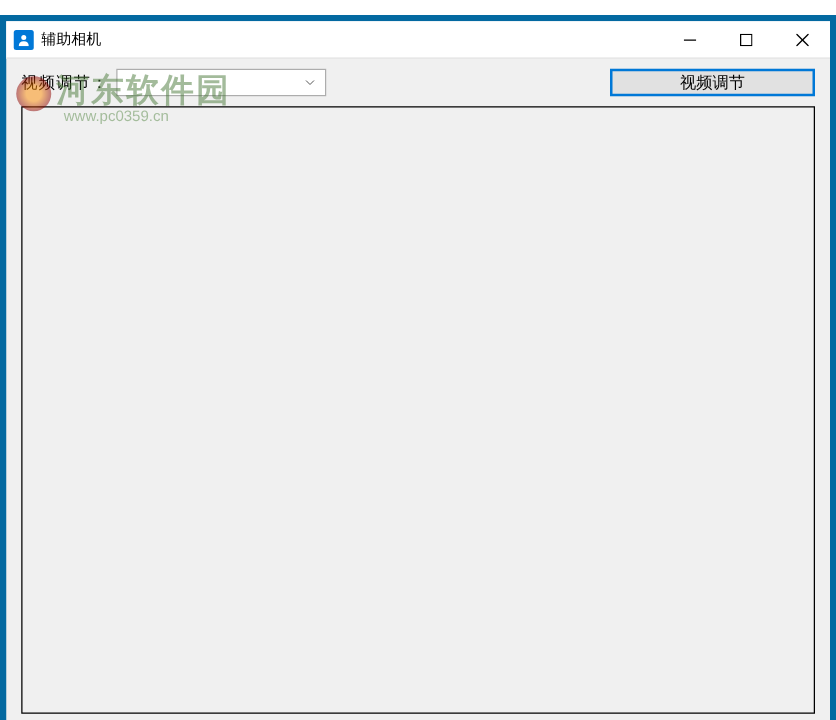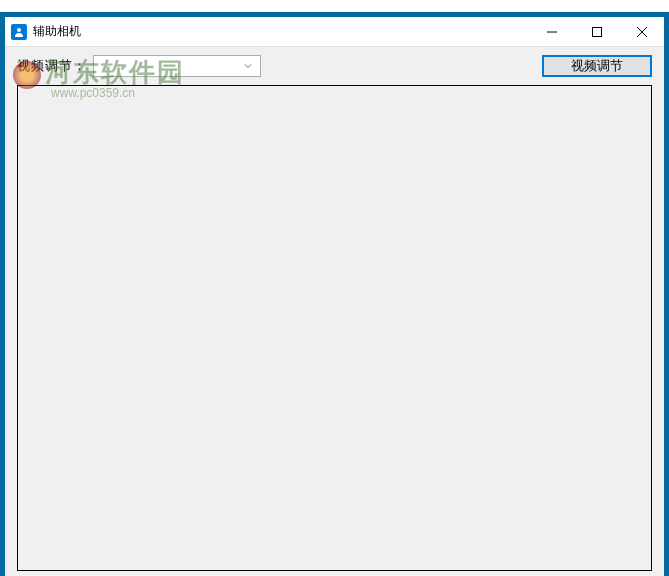--- a/index.html
+++ b/index.html
@@ -115,21 +115,21 @@
       justify-content: center;
     }
     .combo-arrow svg {
       width: 8px;
       height: 8px;
     }
     .action-button {
       position: absolute;
       top: 8px;
       right: 12px;
-      width: 110px;
+      width: 164px;
       height: 22px;
       border: 2px solid #0078d7;
       background: #e1e1e1;
       display: flex;
       align-items: center;
       justify-content: center;
       font-size: 13px;
       cursor: pointer;
     }
     .preview-area {

